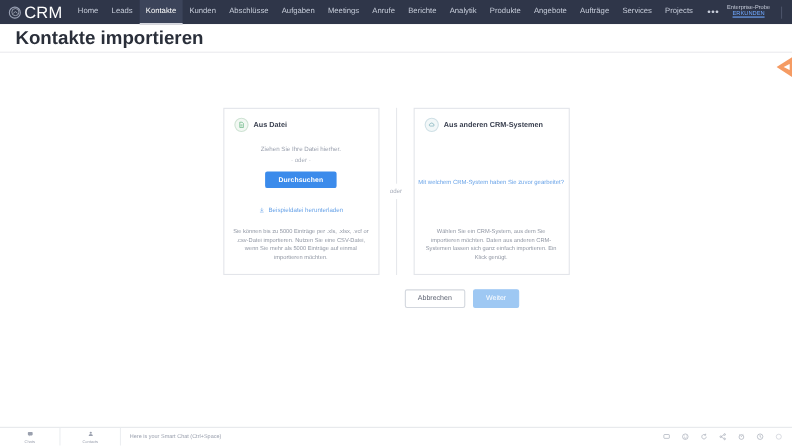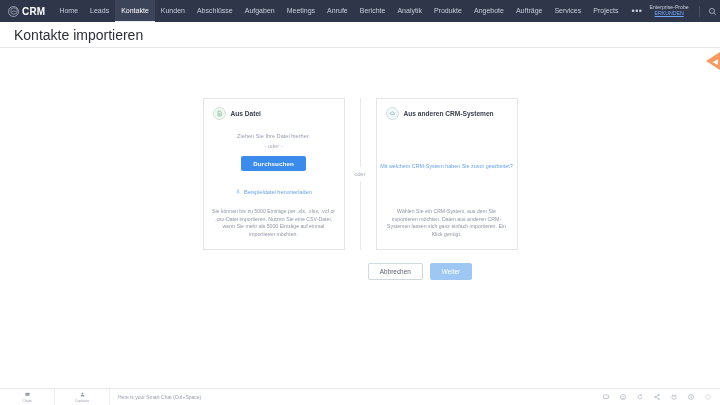--- a/index.html
+++ b/index.html
@@ -12,42 +12,42 @@
   #app { position: relative; width: 720px; height: 405px; background:#fff; }
 
   
   .topnav {
     height: 22px; background: #2f3649; display: flex; align-items: center;
     padding: 0 6px; color: #d4d8e2; font-size: 7px; white-space: nowrap;
   }
   .brand { display:flex; align-items:center; gap:3px; margin-right:8px; padding-left:2px; }
   .brand-logo { width: 11px; height: 11px; border-radius: 50%; border: 1px solid #9aa2b5; display:flex; align-items:center; justify-content:center; }
   .brand-logo svg { display:block; }
-  .brand-name { font-size: 10px; font-weight: 700; color: #ffffff; letter-spacing: .2px; }
+  .brand-name { font-size: 15px; font-weight: 400; color: #ffffff; letter-spacing: .2px; }
   .nav-items { display: flex; align-items: center; height: 22px; }
   .nav-item {
     padding: 0 6px; height: 22px; line-height: 22px; font-size: 7px;
     color: #c7cdda; cursor: pointer;
   }
   .nav-item.active { background: #3c445a; color: #ffffff; border-bottom: 1.5px solid #e8eaf0; }
   .nav-more { padding: 0 7px; font-size: 9px; color:#c7cdda; letter-spacing:.5px; cursor:pointer; line-height:22px;}
   .nav-right { margin-left: auto; display: flex; align-items: center; gap: 0; padding-right: 2px; }
   .trial { text-align: center; line-height: 1.15; margin-right: 5px; }
   .trial-top { font-size: 5.2px; color: #c7cdda; display:block; }
   .trial-link { font-size: 5.2px; color: #6fa8ff; text-decoration: underline; display:block; }
   .nav-sep { width:1px; height:11px; background:#4a5268; margin: 0 5px; }
   .nav-ico { width: 15px; height:15px; display:flex; align-items:center; justify-content:center; cursor:pointer; }
   .nav-ico svg { display:block; }
 
   
   .pagehead {
     height: 26px; border-bottom: 1px solid #e6e8ec; display:flex; align-items:center;
     padding-left: 14px; background:#fff;
   }
-  .pagehead h1 { font-size: 14px; font-weight: 400; color: #2a2f3a; }
+  .pagehead h1 { font-size: 17px; font-weight: 700; color: #2a2f3a; }
 
   
   .content { position:relative; height: 357px; background:#fff; }
   .cards { display:flex; justify-content:center; align-items:flex-start; padding-top:50px; gap:0; }
 
   .card {
     width: 142px; height: 152px; border: 1px solid #e3e5ea; background:#fff;
     position: relative; padding: 8px 7px;
   }
   .card-head { display:flex; align-items:center; gap:5px; padding-left:2px; }

